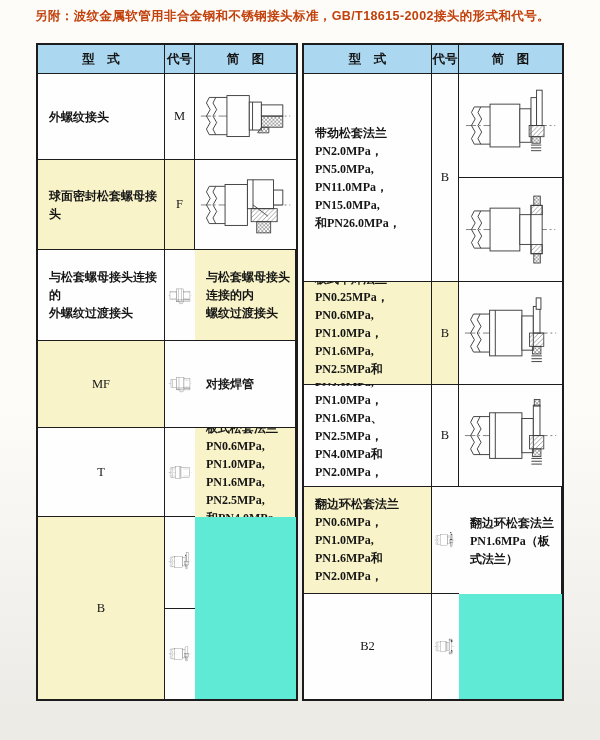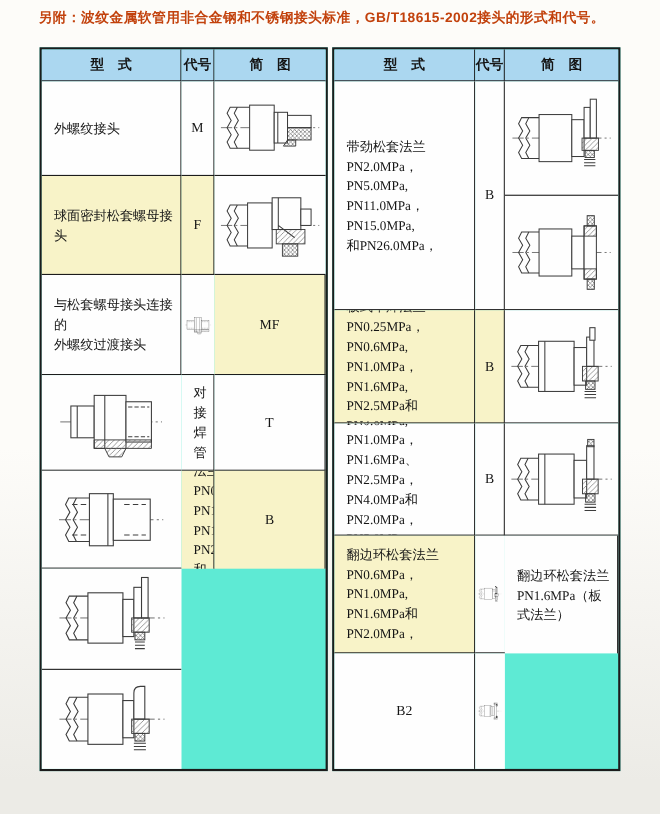--- a/index.html
+++ b/index.html
@@ -22,21 +22,21 @@
         grid-template-rows:29px 208px 103px 102px 107px 105px;}
   .c{
     box-sizing:border-box;border-right:1px solid #1c1c1c;border-bottom:1px solid #1c1c1c;
     display:flex;align-items:center;overflow:hidden;background:#fefefe;
   }
   .last{border-right:none}
   .bot{border-bottom:none}
   .hd{background:#abd7f0;justify-content:center;font-weight:bold;font-size:12.5px;}
   .type{
     padding:4px 4px 4px 11px;font-size:12px;line-height:18px;
-    white-space:pre-line;font-family:"Liberation Serif",serif;
+    white-space:pre-line;font-family:"Liberation Serif",serif;font-weight:bold;
   }
   .code{justify-content:center;font-size:12.5px;font-family:"Liberation Serif",serif;}
   .yel{background:#f8f3c8}
   .diag{justify-content:center;padding:2px;}
   .diag svg{width:96%;height:94%;display:block;}
   .split{flex-direction:column;align-items:stretch;padding:0;}
   .split>div{flex:1;display:flex;align-items:center;justify-content:center;padding:2px;overflow:hidden;}
   .split>div:first-child{border-bottom:1px solid #1c1c1c;}
   .split svg{width:94%;height:92%;}
   
@@ -112,20 +112,22 @@
       <rect class="o" x="8" y="23" width="27" height="34"></rect>
       <path class="ln" d="M10,28h23M10,52h23" stroke-dasharray="4 2"></path>
       <rect class="o" x="35" y="14" width="26" height="52"></rect>
       <path class="ln" d="M42,14v52M54,14v52"></path>
       <rect class="o" x="61" y="23" width="27" height="34"></rect>
       <path class="ln" d="M63,28h23M63,52h23" stroke-dasharray="4 2"></path>
       <path class="hf" d="M35,57h53v7H62l-4,9H47l-3,-9H35z"></path>
     </svg>
   </div>
 
+  <div class="c type yel">与松套螺母接头连接的内
+螺纹过渡接头</div>
   <div class="c code yel">MF</div>
   <div class="c diag last">
     <svg viewBox="0 0 100 80">
       <use href="#cline"></use>
       <rect class="o" x="12" y="25" width="22" height="30"></rect>
       <line class="ln" x1="18" y1="25" x2="18" y2="55"></line>
       <rect class="o" x="34" y="15" width="30" height="50"></rect>
       <line class="ln" x1="44" y1="15" x2="44" y2="65"></line>
       <rect class="o" x="64" y="21" width="24" height="38"></rect>
       <path class="ln" d="M66,26h20M66,54h20" stroke-dasharray="4 2"></path>

